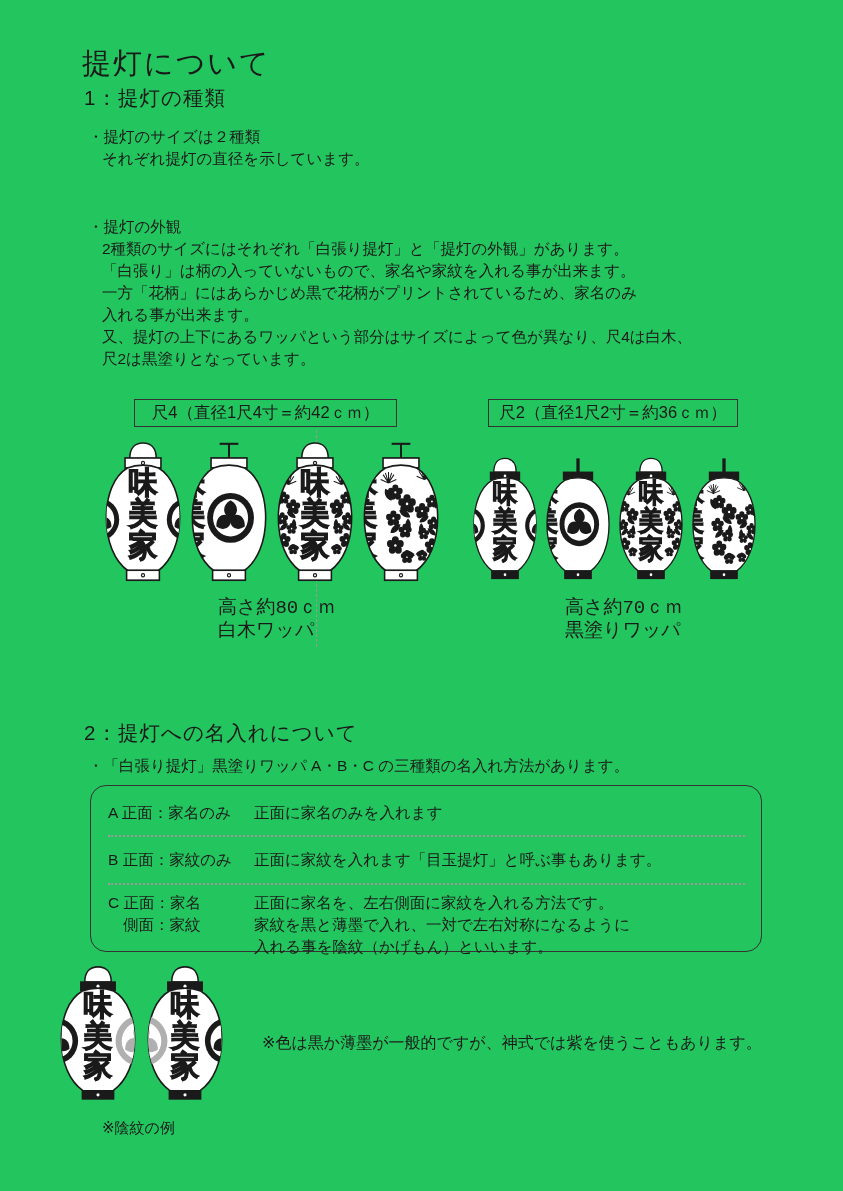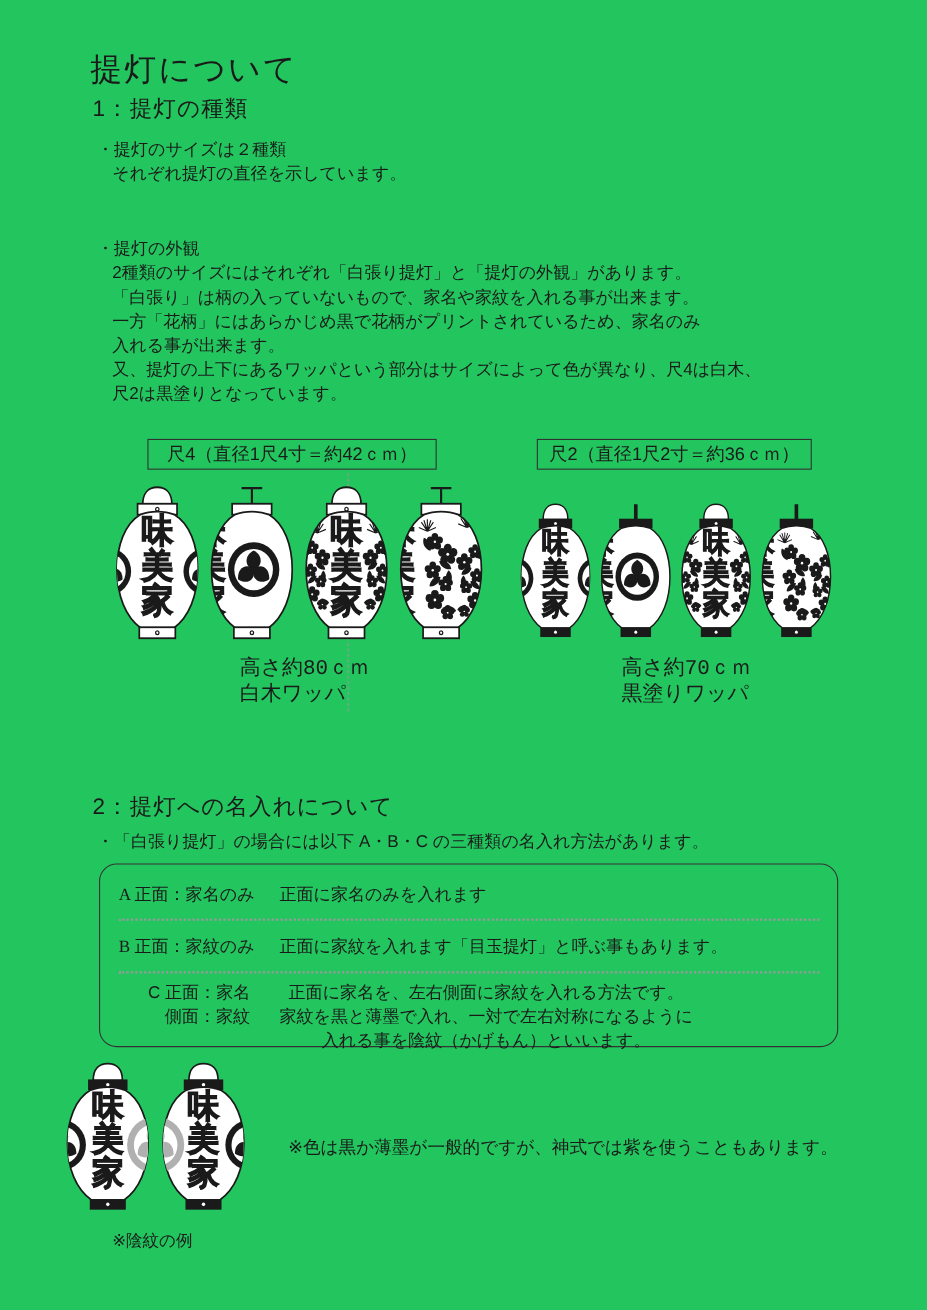--- a/index.html
+++ b/index.html
@@ -14,21 +14,21 @@
               font-size:16.5px;white-space:nowrap;}
   .dashline{border-left:1.5px dashed #999;width:0;}
   .caption{font-size:19px;line-height:23px;white-space:nowrap;font-family:Liberation Mono, monospace;}
   .lantern{position:absolute;}
   .lantern svg{width:100%;height:100%;display:block;}
   .ltext{font-family:"Liberation Sans","DejaVu Sans",sans-serif;font-weight:900;font-size:37px;
          text-anchor:middle;fill:#1a1a1a;stroke:#1a1a1a;stroke-width:1.4px;}
   .round-box{border:1.5px solid #333;border-radius:16px;box-sizing:border-box;padding:10px 16px 8px 17px;
              font-size:15.5px;}
   .nrow{display:flex;align-items:center;}
-  .nrow .lab{width:146px;flex:none;white-space:nowrap;font-family:Liberation Serif, serif;}
+  .nrow .lab{width:146px;flex:none;white-space:nowrap;}
   .nrow .desc{white-space:nowrap;}
   .dotline{border-top:2px dotted #9a9a9a;margin:7px 0;}
   .crow{display:flex;align-items:flex-start;}
   .crow .lab{width:146px;flex:none;line-height:22px;}
   .crow .lab .l2{padding-left:15px;}
   .crow .descs{line-height:22px;white-space:nowrap;}
   .note{font-size:16px;white-space:nowrap;}
   .small-cap{font-size:15px;white-space:nowrap;}
 </style>
 </head>
@@ -284,34 +284,34 @@
       </g>
     </svg>
   </div>
 
   <div class="abs caption" style="left:565px;top:597px;">
     <div>高さ約70ｃｍ</div>
     <div>黒塗りワッパ</div>
   </div>
 
   <div class="abs h1" style="left:84px;top:719px;">2：提灯への名入れについて</div>
-  <div class="abs body-text" style="left:88px;top:755px;">・「白張り提灯」の場合には以下 A・B・C の三種類の名入れ方法があります。</div>
+  <div class="abs body-text" style="left:88px;top:755px;">・「白張り提灯」黒塗りワッパ A・B・C の三種類の名入れ方法があります。</div>
 
   <div class="abs round-box" style="left:90px;top:785px;width:672px;height:167px;">
     <div class="nrow" style="height:30px;margin-top:2px;">
       <span class="lab">A 正面：家名のみ</span>
       <span class="desc">正面に家名のみを入れます</span>
     </div>
     <div class="dotline"></div>
     <div class="nrow" style="height:32px;">
       <span class="lab">B 正面：家紋のみ</span>
       <span class="desc">正面に家紋を入れます「目玉提灯」と呼ぶ事もあります。</span>
     </div>
     <div class="dotline"></div>
-    <div class="crow" style="margin-top:4px;text-align:center;">
+    <div class="crow" style="margin-top:4px;">
       <div class="lab">
         <div>C 正面：家名</div>
         <div class="l2">側面：家紋</div>
       </div>
       <div class="descs">
         <div>正面に家名を、左右側面に家紋を入れる方法です。</div>
         <div>家紋を黒と薄墨で入れ、一対で左右対称になるように</div>
         <div>入れる事を陰紋（かげもん）といいます。</div>
       </div>
     </div>

